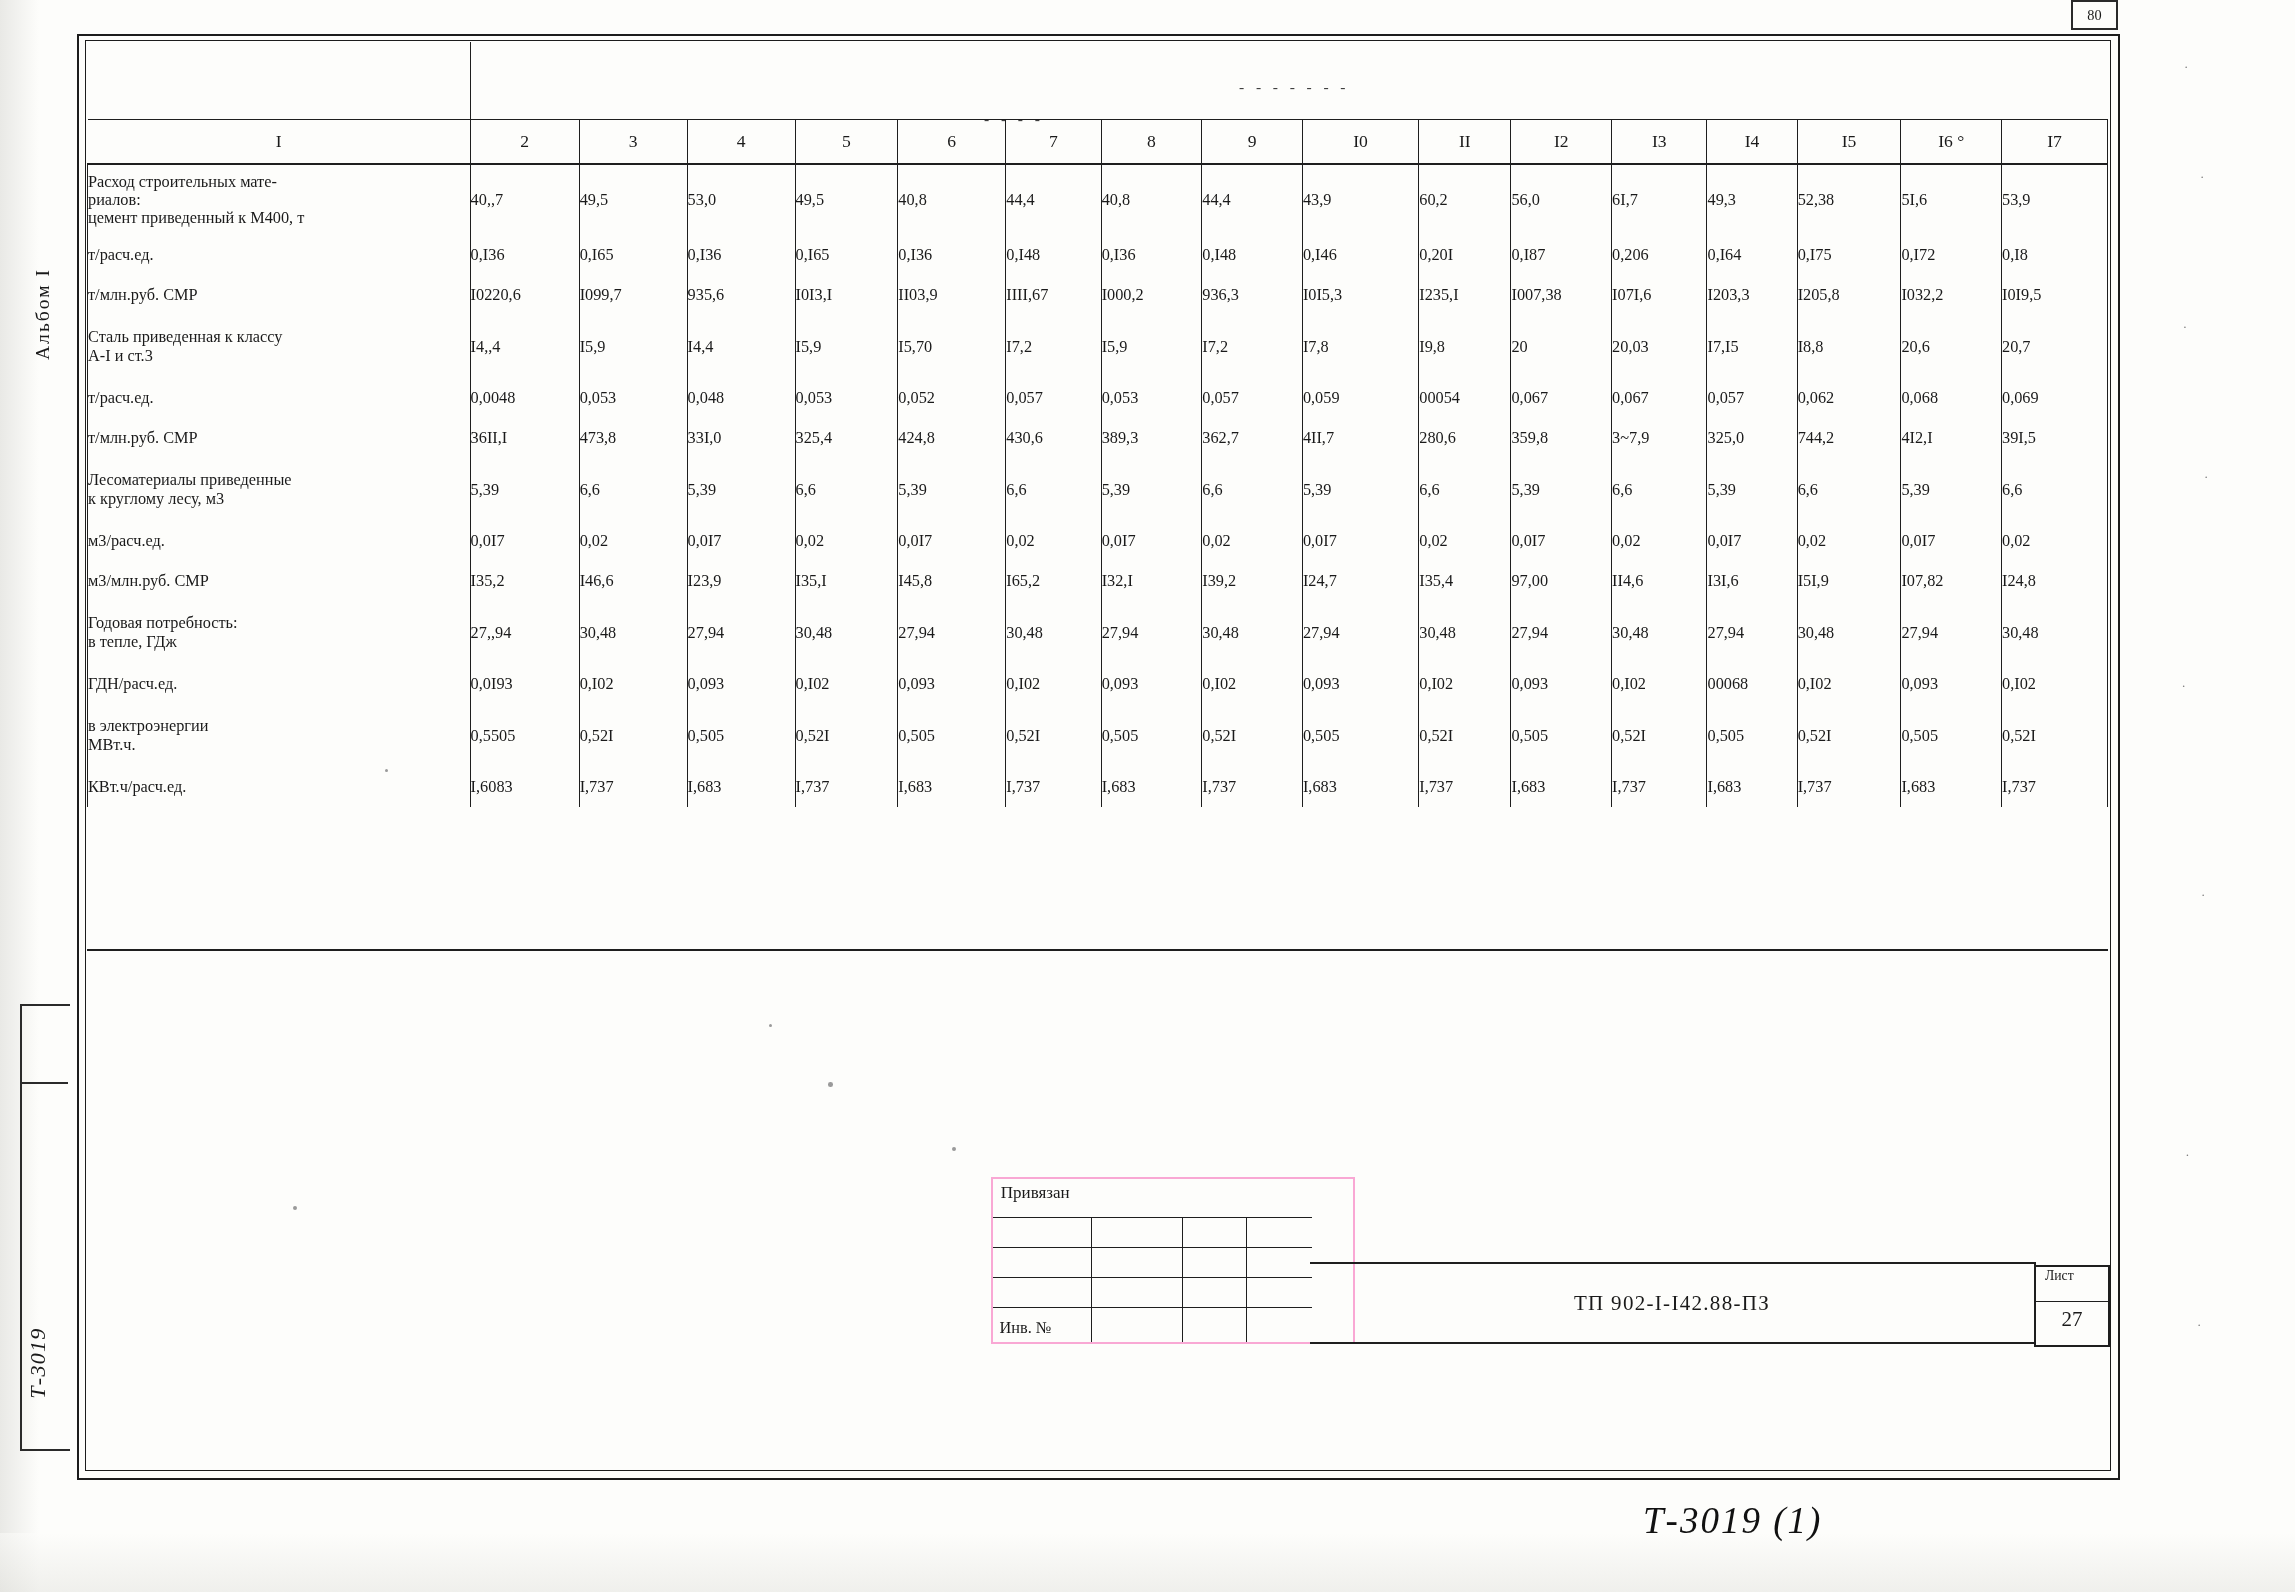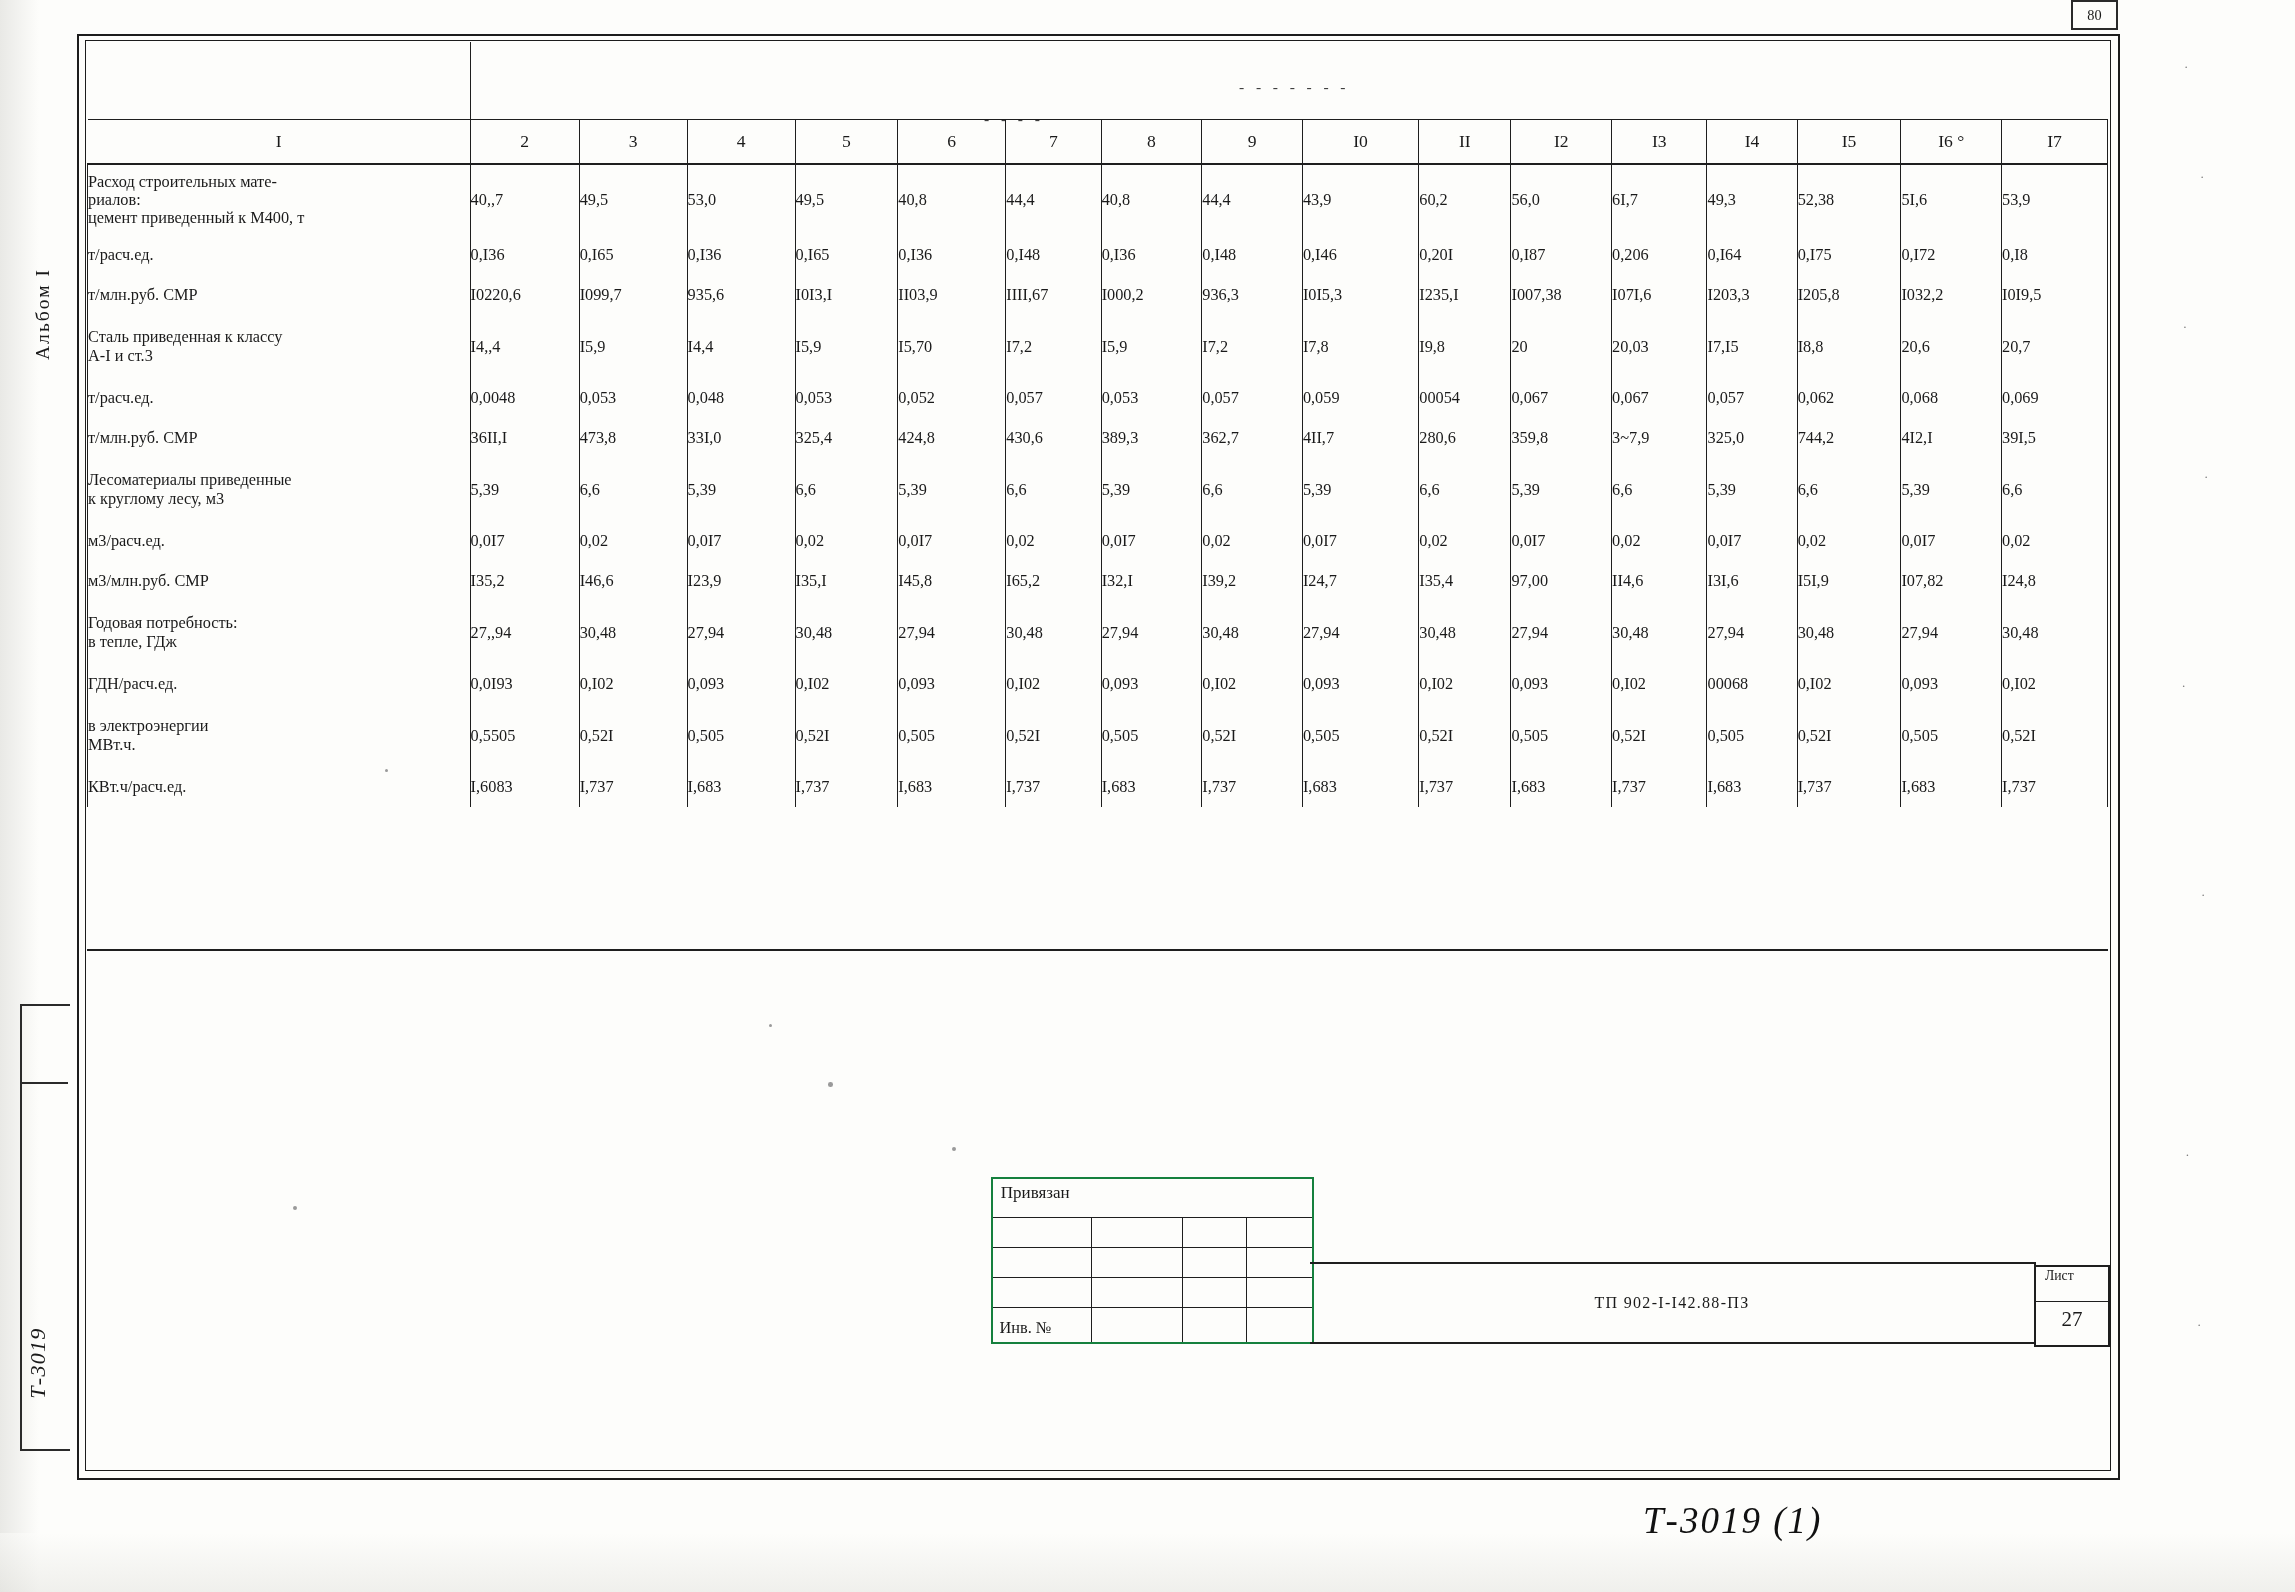--- a/index.html
+++ b/index.html
@@ -179,21 +179,22 @@
   
   .titleblock {
     position: absolute;
     left: 991px; top: 1177px;
     width: 1117px; height: 163px;
   }
   .tb-left {
     position: absolute;
     left: 0; top: 0;
     width: 319px; height: 163px;
-    border: 2px solid #15803d;
+    border: 2px solid #f9a8d4;
+    padding-left: 41px;
   }
   .tb-left .tb-cap {
     position: absolute; left: 7.8px; top: 3.9px;
     font-size: 17px;
   }
   .tb-left .hline {
     position: absolute; left: 0; width: 319px;
     border-top: 1.3px solid #1e1e1e;
   }
   .tb-left .vline {
@@ -205,21 +206,21 @@
   }
   .tb-right {
     position: absolute;
     left: 319px; top: 85px;
     width: 724px; height: 78px;
     border: 2px solid #1e1e1e;
     border-left: none;
     display: flex; align-items: center; justify-content: center;
   }
   .tb-right .code {
-    font-size: 16px; letter-spacing: 1.3px;
+    font-size: 21px; letter-spacing: 1.3px;
   }
   .tb-sheet {
     position: absolute;
     left: 1043px; top: 88px;
     width: 72px; height: 78px;
     border: 2px solid #1e1e1e;
   }
   .tb-sheet .cap {
     position: absolute; left: 9px; top: 1.3px; font-size: 13.7px;
   }

